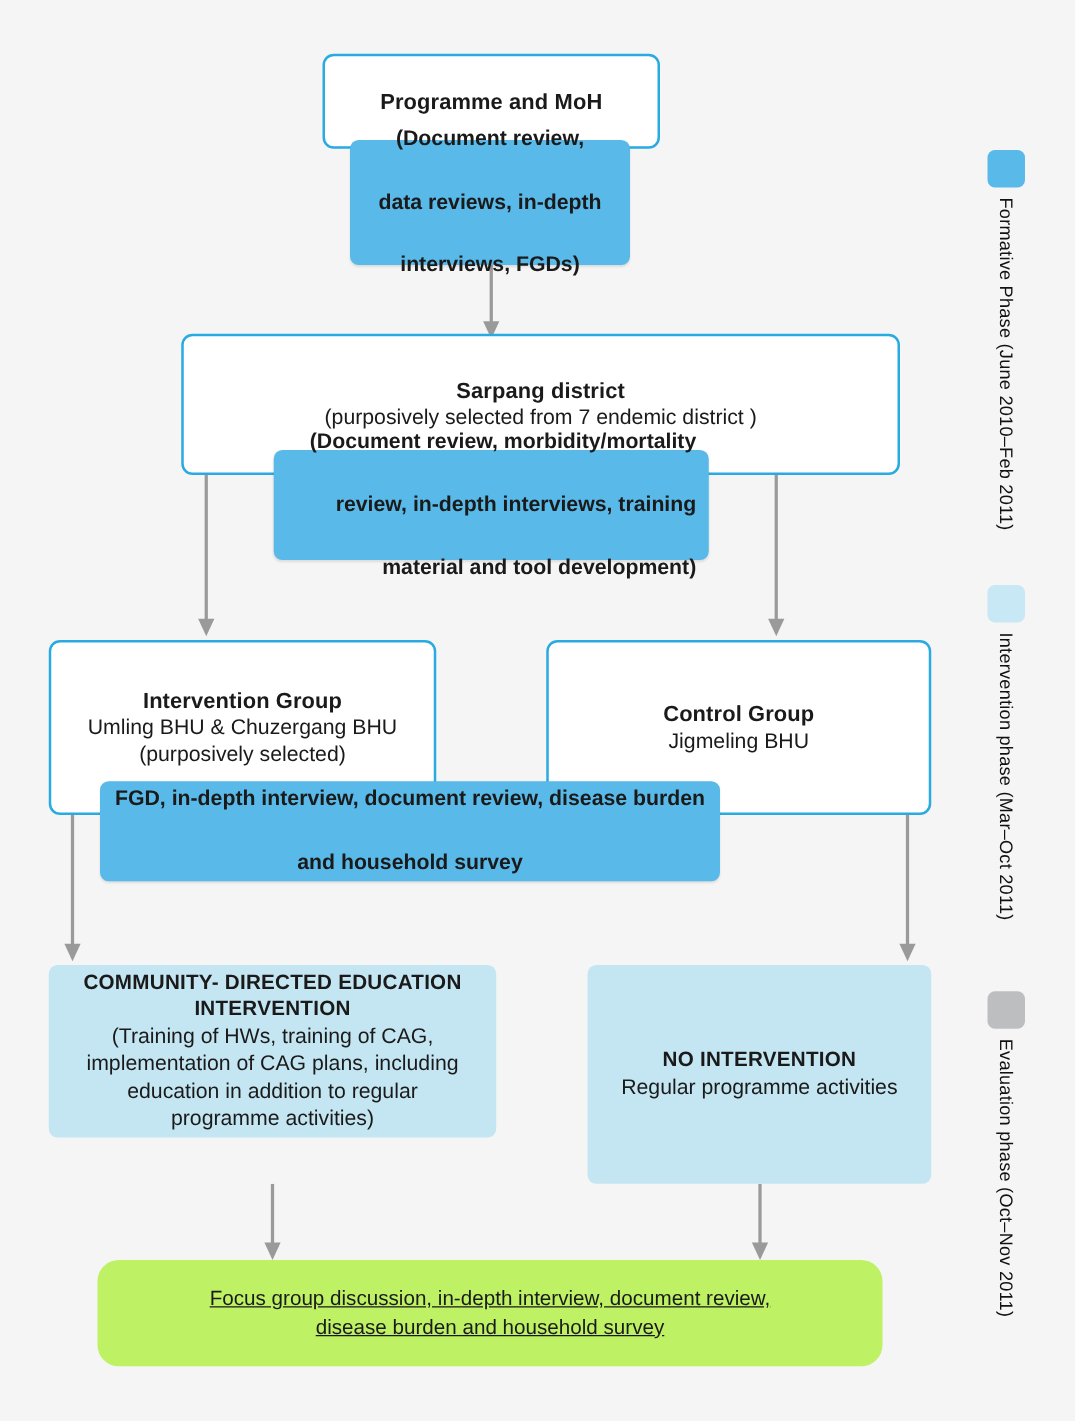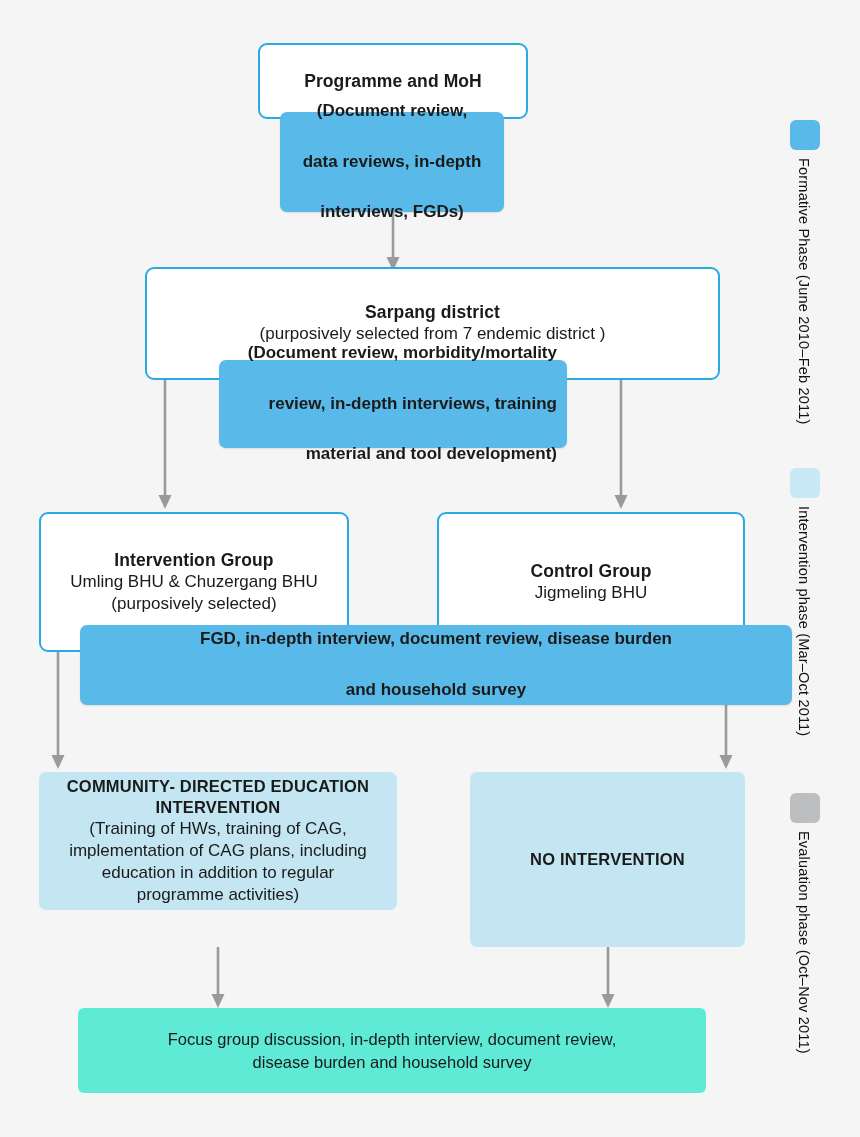--- a/index.html
+++ b/index.html
@@ -44,23 +44,24 @@
     gap: 28px;
   }
 
   .box-lightblue {
     background: #c4e6f2;
     border-radius: 7px;
     z-index: 3;
   }
 
   .box-gray {
-    background: #5eead4;
-    border-radius: 6px;
+    background: #bef264;
+    border-radius: 17px;
     z-index: 3;
+    text-decoration: underline;
   }
 
   .title-line {
     font-weight: bold;
     font-size: 17.5px;
     letter-spacing: 0.1px;
     line-height: 1.26;
   }
   .sub-line {
     font-weight: normal;
@@ -164,21 +165,21 @@
     <div class="title-line">Intervention Group</div>
     <div class="sub-line">Umling BHU &amp; Chuzergang BHU</div>
     <div class="sub-line">(purposively selected)</div>
   </div>
 
   <div class="node box-outline" style="left:437px; top:512px; width:308px; height:140px;">
     <div class="title-line">Control Group</div>
     <div class="sub-line">Jigmeling BHU</div>
   </div>
 
-  <div class="node box-blue" style="left:80px; top:625px; width:712px; height:80px;">
+  <div class="node box-blue" style="left:80px; top:625px; width:496px; height:80px;">
     <div class="blue-text">FGD, in-depth interview, document review, disease burden</div>
     <div class="blue-text">and household survey</div>
   </div>
 
   <div class="arrow" style="left:50px; top:652px; width:16px; height:118px;">
     <svg width="16" height="118" viewBox="0 0 16 118">
       <line x1="8" y1="0" x2="8" y2="106" stroke="#9a9a9a" stroke-width="2.6"></line>
       <polygon points="8,117 1.5,103 14.5,103" fill="#9a9a9a"></polygon>
     </svg>
   </div>
@@ -194,20 +195,21 @@
     <div class="caps-title">COMMUNITY- DIRECTED EDUCATION</div>
     <div class="caps-title">INTERVENTION</div>
     <div class="sub-line">(Training of HWs, training of CAG,</div>
     <div class="sub-line">implementation of CAG plans, including</div>
     <div class="sub-line">education in addition to regular</div>
     <div class="sub-line">programme activities)</div>
   </div>
 
   <div class="node box-lightblue" style="left:470px; top:772px; width:275px; height:175px;">
     <div class="caps-title">NO INTERVENTION</div>
+    <div class="sub-line">Regular programme activities</div>
   </div>
 
   <div class="arrow" style="left:210px; top:947px; width:16px; height:62px;">
     <svg width="16" height="62" viewBox="0 0 16 62">
       <line x1="8" y1="0" x2="8" y2="50" stroke="#9a9a9a" stroke-width="2.6"></line>
       <polygon points="8,61 1.5,47 14.5,47" fill="#9a9a9a"></polygon>
     </svg>
   </div>
 
   <div class="arrow" style="left:600px; top:947px; width:16px; height:62px;">

